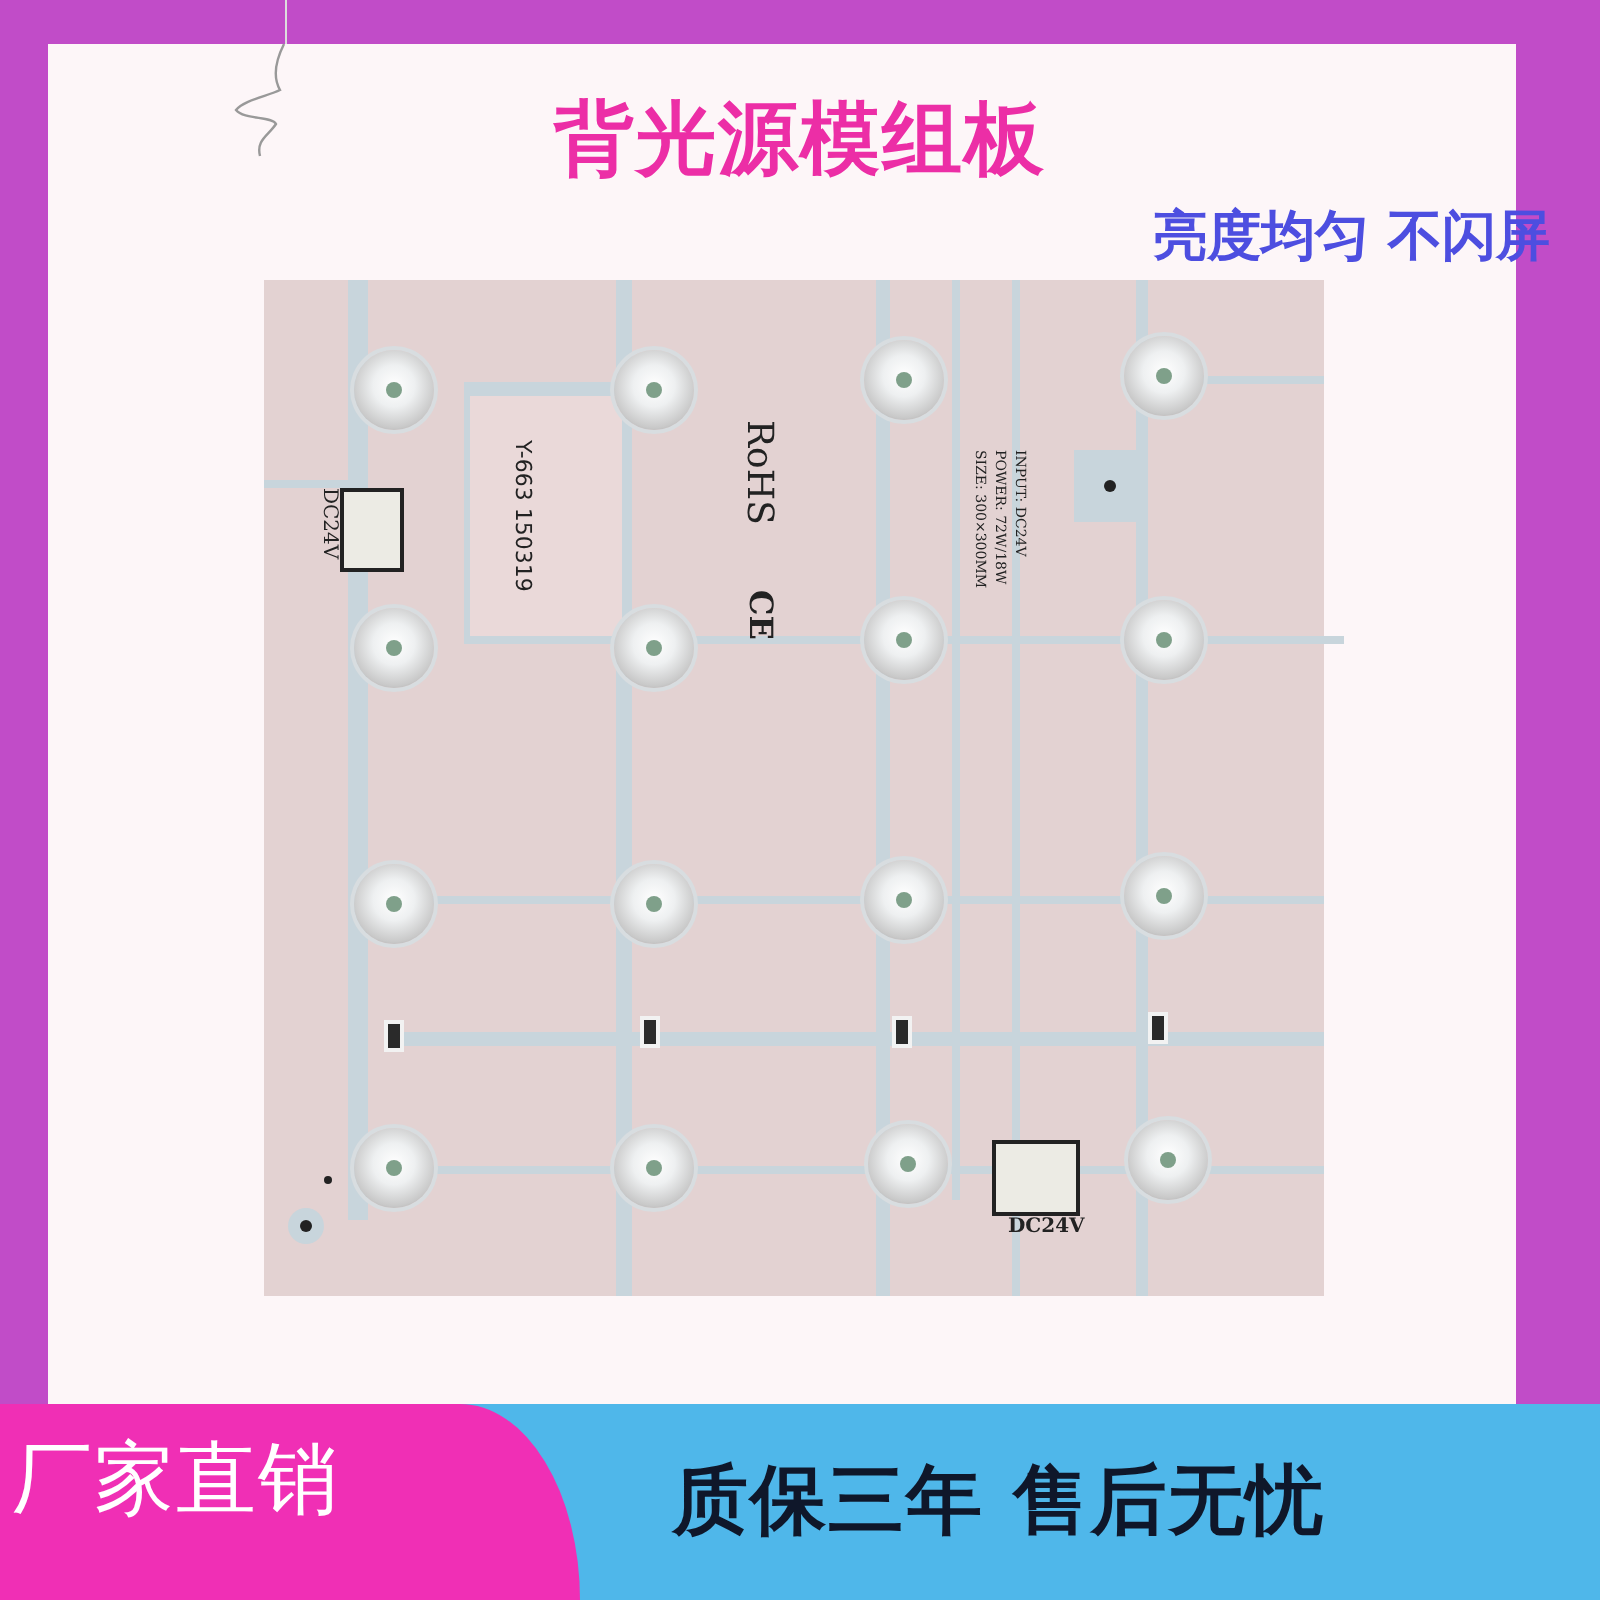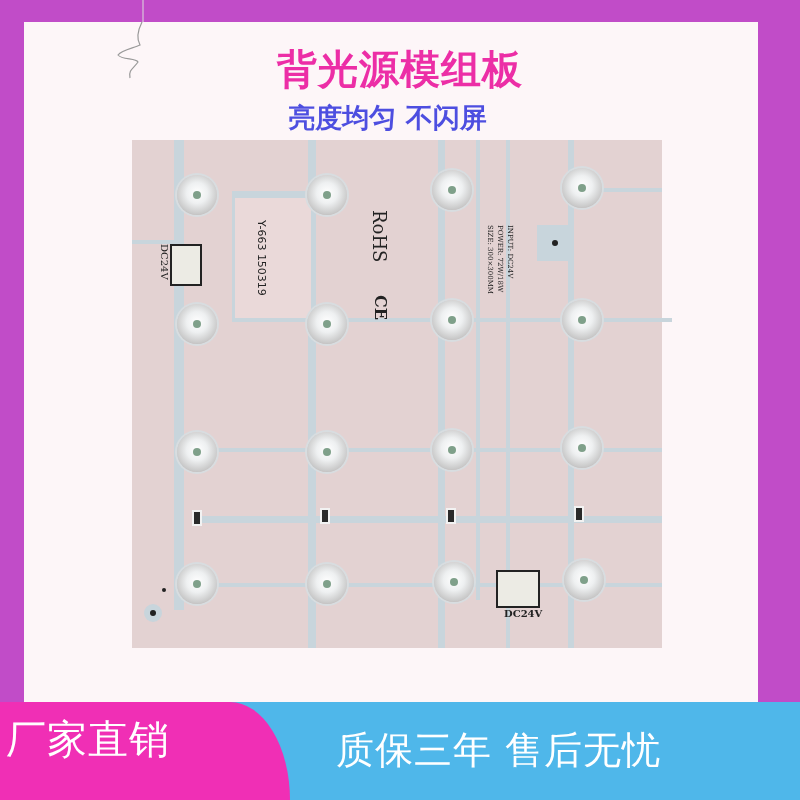--- a/index.html
+++ b/index.html
@@ -1,32 +1,32 @@
 <!DOCTYPE html>
 <html><head>
   <meta charset="utf-8">
   <style>
     html, body { margin:0; padding:0; }
     body { width:800px; height:800px; position:relative; overflow:hidden; background:#c14cc8; font-family:"DejaVu Sans", sans-serif; }
     .bgpanel { position:absolute; left:24px; top:22px; width:482px; height:700px; background:#fdf6f8; }
     .title { position:absolute; top:42px; left:0; width:800px; text-align:center; font-size:40px; font-weight:bold; color:#ec2ea6; letter-spacing:1px; }
-    .subtitle { position:absolute; top:100px; left:0; width:781px; text-align:center; padding-right:6px; box-sizing:border-box; font-size:27px; font-weight:bold; color:#4d4ee0; }
+    .subtitle { position:absolute; top:100px; left:0; width:781px; text-align:right; padding-right:6px; box-sizing:border-box; font-size:27px; font-weight:bold; color:#4d4ee0; }
     .pcb { position:absolute; left:132px; top:140px; width:530px; height:508px; background:#e3d2d2; }
     .trace { position:absolute; background:#c8d5dc; }
     .led { position:absolute; width:40px; height:40px; border-radius:50%; background:radial-gradient(circle at 50% 45%, #ffffff 0%, #eef0f1 35%, #c9c9c9 70%, #8f8f8f 100%); box-shadow:0 0 0 2px #d8dde0; }
     .led::after { content:""; position:absolute; left:16px; top:16px; width:8px; height:8px; border-radius:50%; background:#7fa08a; }
     .res { position:absolute; width:10px; height:16px; background:#2a2a2a; border:2px solid #f2f2f2; box-sizing:border-box; }
     .conn { position:absolute; background:#ecebe4; border:2px solid #222; box-sizing:border-box; }
     .pcb-label { position:absolute; font-family:"DejaVu Serif", serif; color:#222; white-space:nowrap; transform-origin:left top; }
     .hole { position:absolute; border-radius:50%; background:#222; }
     .pad { position:absolute; background:#c8d5dc; }
     .pink-blob { position:absolute; left:0; top:702px; width:290px; height:98px; background:#f02fb5; border-top-right-radius:60px 98px; }
     .blue-band { position:absolute; left:0; top:702px; width:800px; height:98px; background:#4fb7ea; }
     .bottom-left { position:absolute; left:6px; top:712px; font-size:40px; font-weight:normal; color:#fff; letter-spacing:1px; }
-    .bottom-right { position:absolute; left:336px; top:725px; font-size:38px; font-weight:normal; color:#ffffff; letter-spacing:1px; }
+    .bottom-right { position:absolute; left:336px; top:725px; font-size:38px; font-weight:bold; color:#0f172a; letter-spacing:1px; }
     .wire { position:absolute; left:108px; top:0; width:40px; height:85px; }
   </style>
 </head>
 <body>
 
 <div class="bgpanel" style="width:734px;height:690px;"></div>
 
 <svg class="wire" viewBox="0 0 40 85">
   <path d="M34 22 C30 30, 28 38, 32 45 C26 48, 14 50, 10 55 C14 60, 28 58, 30 62 C26 68, 20 70, 22 78" fill="none" stroke="#999" stroke-width="1.2"></path>
   <line x1="35" y1="0" x2="35" y2="22" stroke="#ddd" stroke-width="1"></line>

